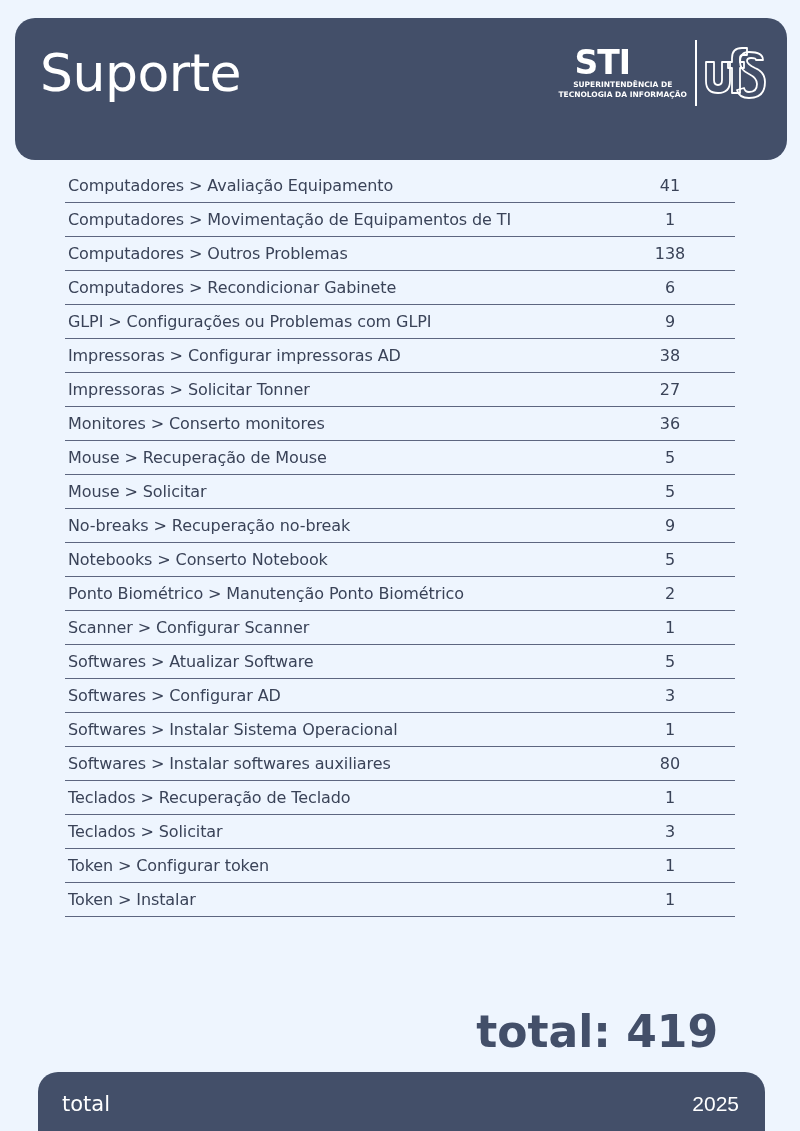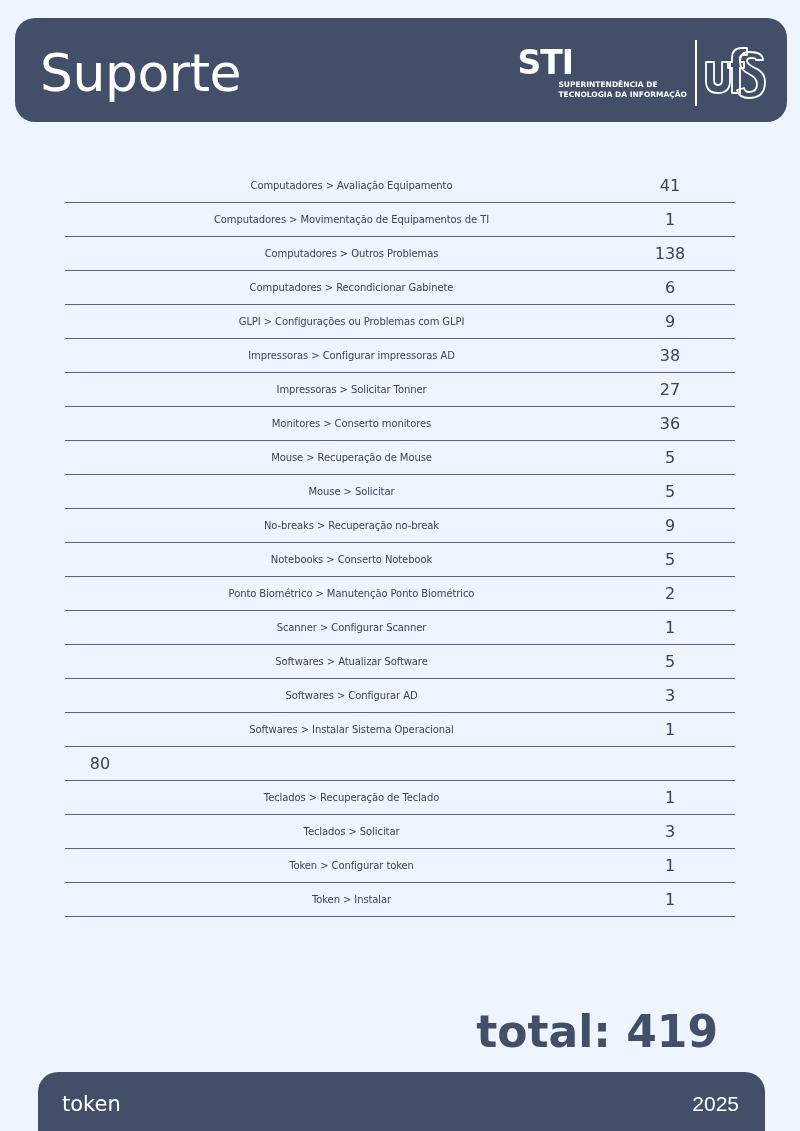--- a/index.html
+++ b/index.html
@@ -13,21 +13,21 @@
       position: relative;
       overflow: hidden;
       font-family: "DejaVu Sans", sans-serif;
       color: #3a4358;
     }
     .header {
       position: absolute;
       left: 15px;
       top: 18px;
       width: 772px;
-      height: 104px;
+      height: 142px;
       background: #434f69;
       border-radius: 20px;
     }
     .header-title {
       position: absolute;
       left: 25px;
       top: 20px;
       font-family: "DejaVu Sans", sans-serif;
       font-size: 52px;
       font-weight: normal;
@@ -39,21 +39,21 @@
       position: absolute;
       right: 20px;
       top: 20px;
       height: 70px;
       display: flex;
       align-items: center;
     }
     .logo-sti {
       display: flex;
       flex-direction: column;
-      align-items: flex-start;
+      align-items: center;
       margin-right: 8px;
     }
     .logo-sti-abbr {
       font-family: "DejaVu Sans", sans-serif;
       font-weight: bold;
       font-size: 33px;
       color: #ffffff;
       line-height: 34px;
       letter-spacing: -1px;
     }
@@ -84,26 +84,25 @@
     .row {
       display: flex;
       height: 33px;
       border-bottom: 1.5px solid #5d6680;
       align-items: center;
       box-sizing: content-box;
     }
     .row .label {
       flex: 1;
       padding-left: 3px;
-      font-size: 10px;
+      font-size: 16px;
       color: #3a4358;
       white-space: nowrap;
       font-family: "DejaVu Sans", sans-serif;
       letter-spacing: -0.1px;
-      text-align: center;
     }
     .row .count {
       width: 70px;
       text-align: center;
       font-size: 16px;
       color: #3a4358;
       margin-right: 30px;
       font-family: "DejaVu Sans", sans-serif;
     }
     .total {
@@ -230,20 +229,21 @@
     </div>
     <div class="row">
       <div class="label">Softwares &gt; Configurar AD</div>
       <div class="count">3</div>
     </div>
     <div class="row">
       <div class="label">Softwares &gt; Instalar Sistema Operacional</div>
       <div class="count">1</div>
     </div>
     <div class="row">
+      <div class="label">Softwares &gt; Instalar softwares auxiliares</div>
       <div class="count">80</div>
     </div>
     <div class="row">
       <div class="label">Teclados &gt; Recuperação de Teclado</div>
       <div class="count">1</div>
     </div>
     <div class="row">
       <div class="label">Teclados &gt; Solicitar</div>
       <div class="count">3</div>
     </div>
@@ -253,15 +253,15 @@
     </div>
     <div class="row">
       <div class="label">Token &gt; Instalar</div>
       <div class="count">1</div>
     </div>
   </div>
 
 <div class="total">total: 419</div>
 
 <div class="footer">
-  <div class="footer-month">token</div>
+  <div class="footer-month">total</div>
   <div class="footer-year">2025</div>
 </div>
 
 </body></html>

